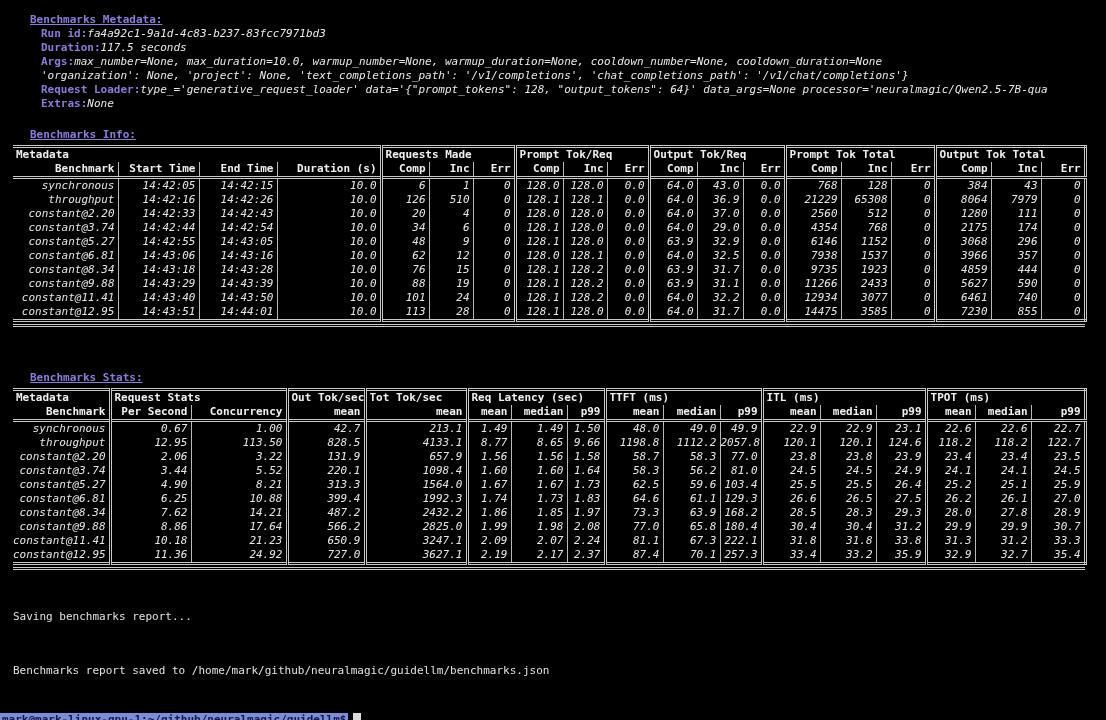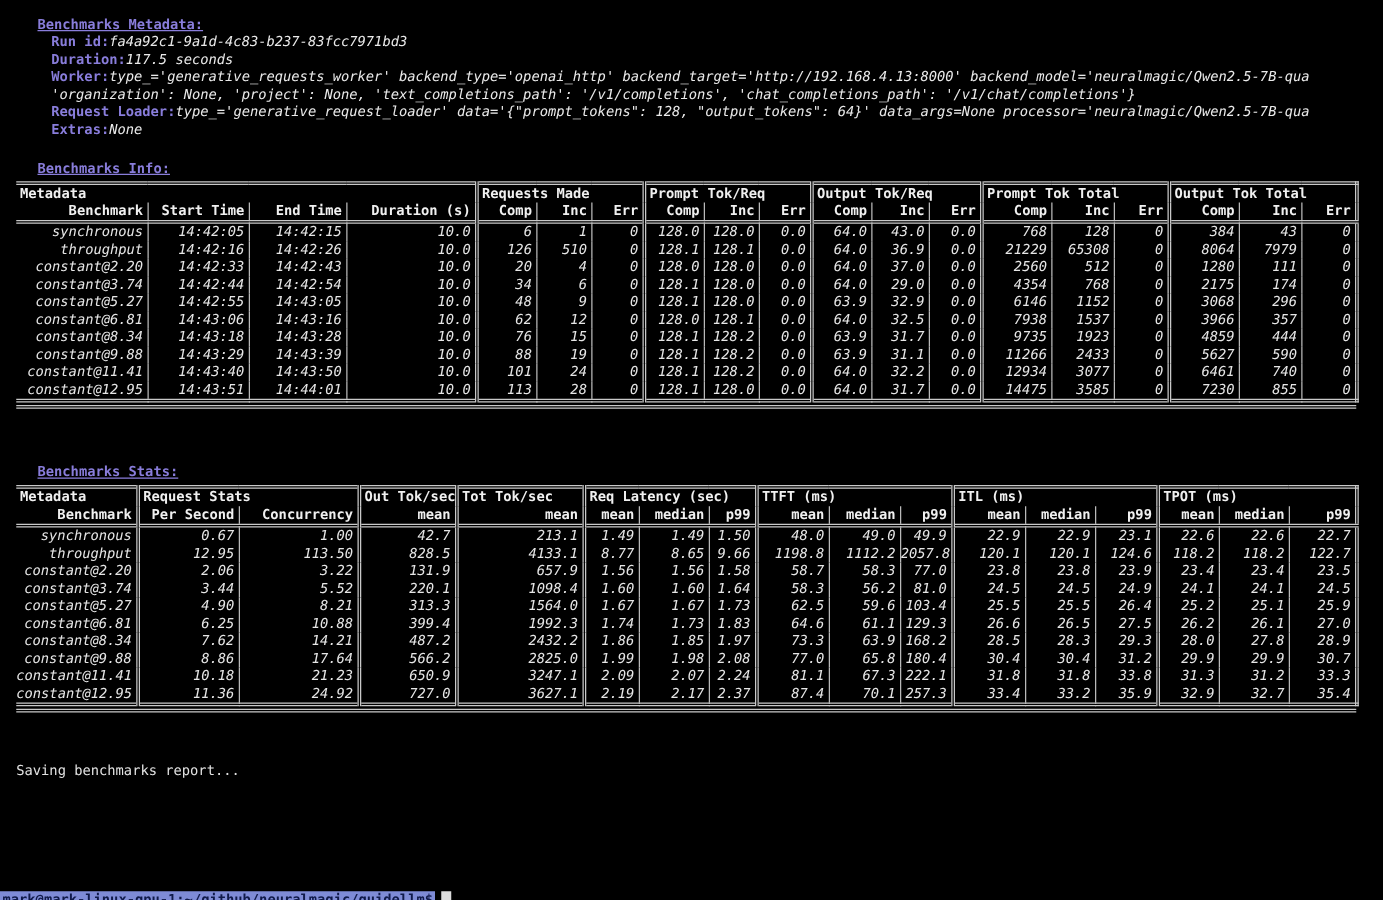--- a/index.html
+++ b/index.html
@@ -48,21 +48,21 @@
 </style>
 </head>
 <body>
 
 <div class="term">
 
   <div class="section-title">Benchmarks Metadata:</div>
   <div id="meta-lines" class="meta-block">
       <div class="meta-line"><span class="meta-label">Run id:</span><span class="meta-value">fa4a92c1-9a1d-4c83-b237-83fcc7971bd3</span></div>
       <div class="meta-line"><span class="meta-label">Duration:</span><span class="meta-value">117.5 seconds</span></div>
-      <div class="meta-line"><span class="meta-label">Worker:</span><span class="meta-value">type_='generative_requests_worker' backend_type='openai_http' backend_target='http://192.168.4.13:8000' backend_model='neuralmagic/Qwen2.5-7B-qua</span></div>
+      <div class="meta-line"><span class="meta-label">Args:</span><span class="meta-value">max_number=None, max_duration=10.0, warmup_number=None, warmup_duration=None, cooldown_number=None, cooldown_duration=None</span></div>
       <div class="meta-line"><span class="meta-value">'organization': None, 'project': None, 'text_completions_path': '/v1/completions', 'chat_completions_path': '/v1/chat/completions'}</span></div>
       <div class="meta-line"><span class="meta-label">Request Loader:</span><span class="meta-value">type_='generative_request_loader' data='{"prompt_tokens": 128, "output_tokens": 64}' data_args=None processor='neuralmagic/Qwen2.5-7B-qua</span></div>
       <div class="meta-line"><span class="meta-label">Extras:</span><span class="meta-value">None</span></div>
     </div>
 
   <div class="section-title">Benchmarks Info:</div>
   <table id="info-table" class="tbl">
       <colgroup>
         <col style="width: 105px;">
         <col style="width: 81px;">
@@ -572,19 +572,20 @@
           <td class="g">32.9</td>
           <td>32.7</td>
           <td>35.4</td>
         </tr>
       </tbody>
     </table>
   <div class="afterline"></div>
 
   <div class="footer">
     <div class="plain">Saving benchmarks report...</div>
+    <div class="plain gap-after">Benchmarks report saved to /home/mark/github/neuralmagic/guidellm/benchmarks.json</div>
   </div>
 
   <div class="prompt-line">
     <span class="prompt-sel">mark@mark-linux-gpu-1:~/github/neuralmagic/guidellm$</span><span class="cursor"></span>
   </div>
 
 </div>
 
 </body></html>

